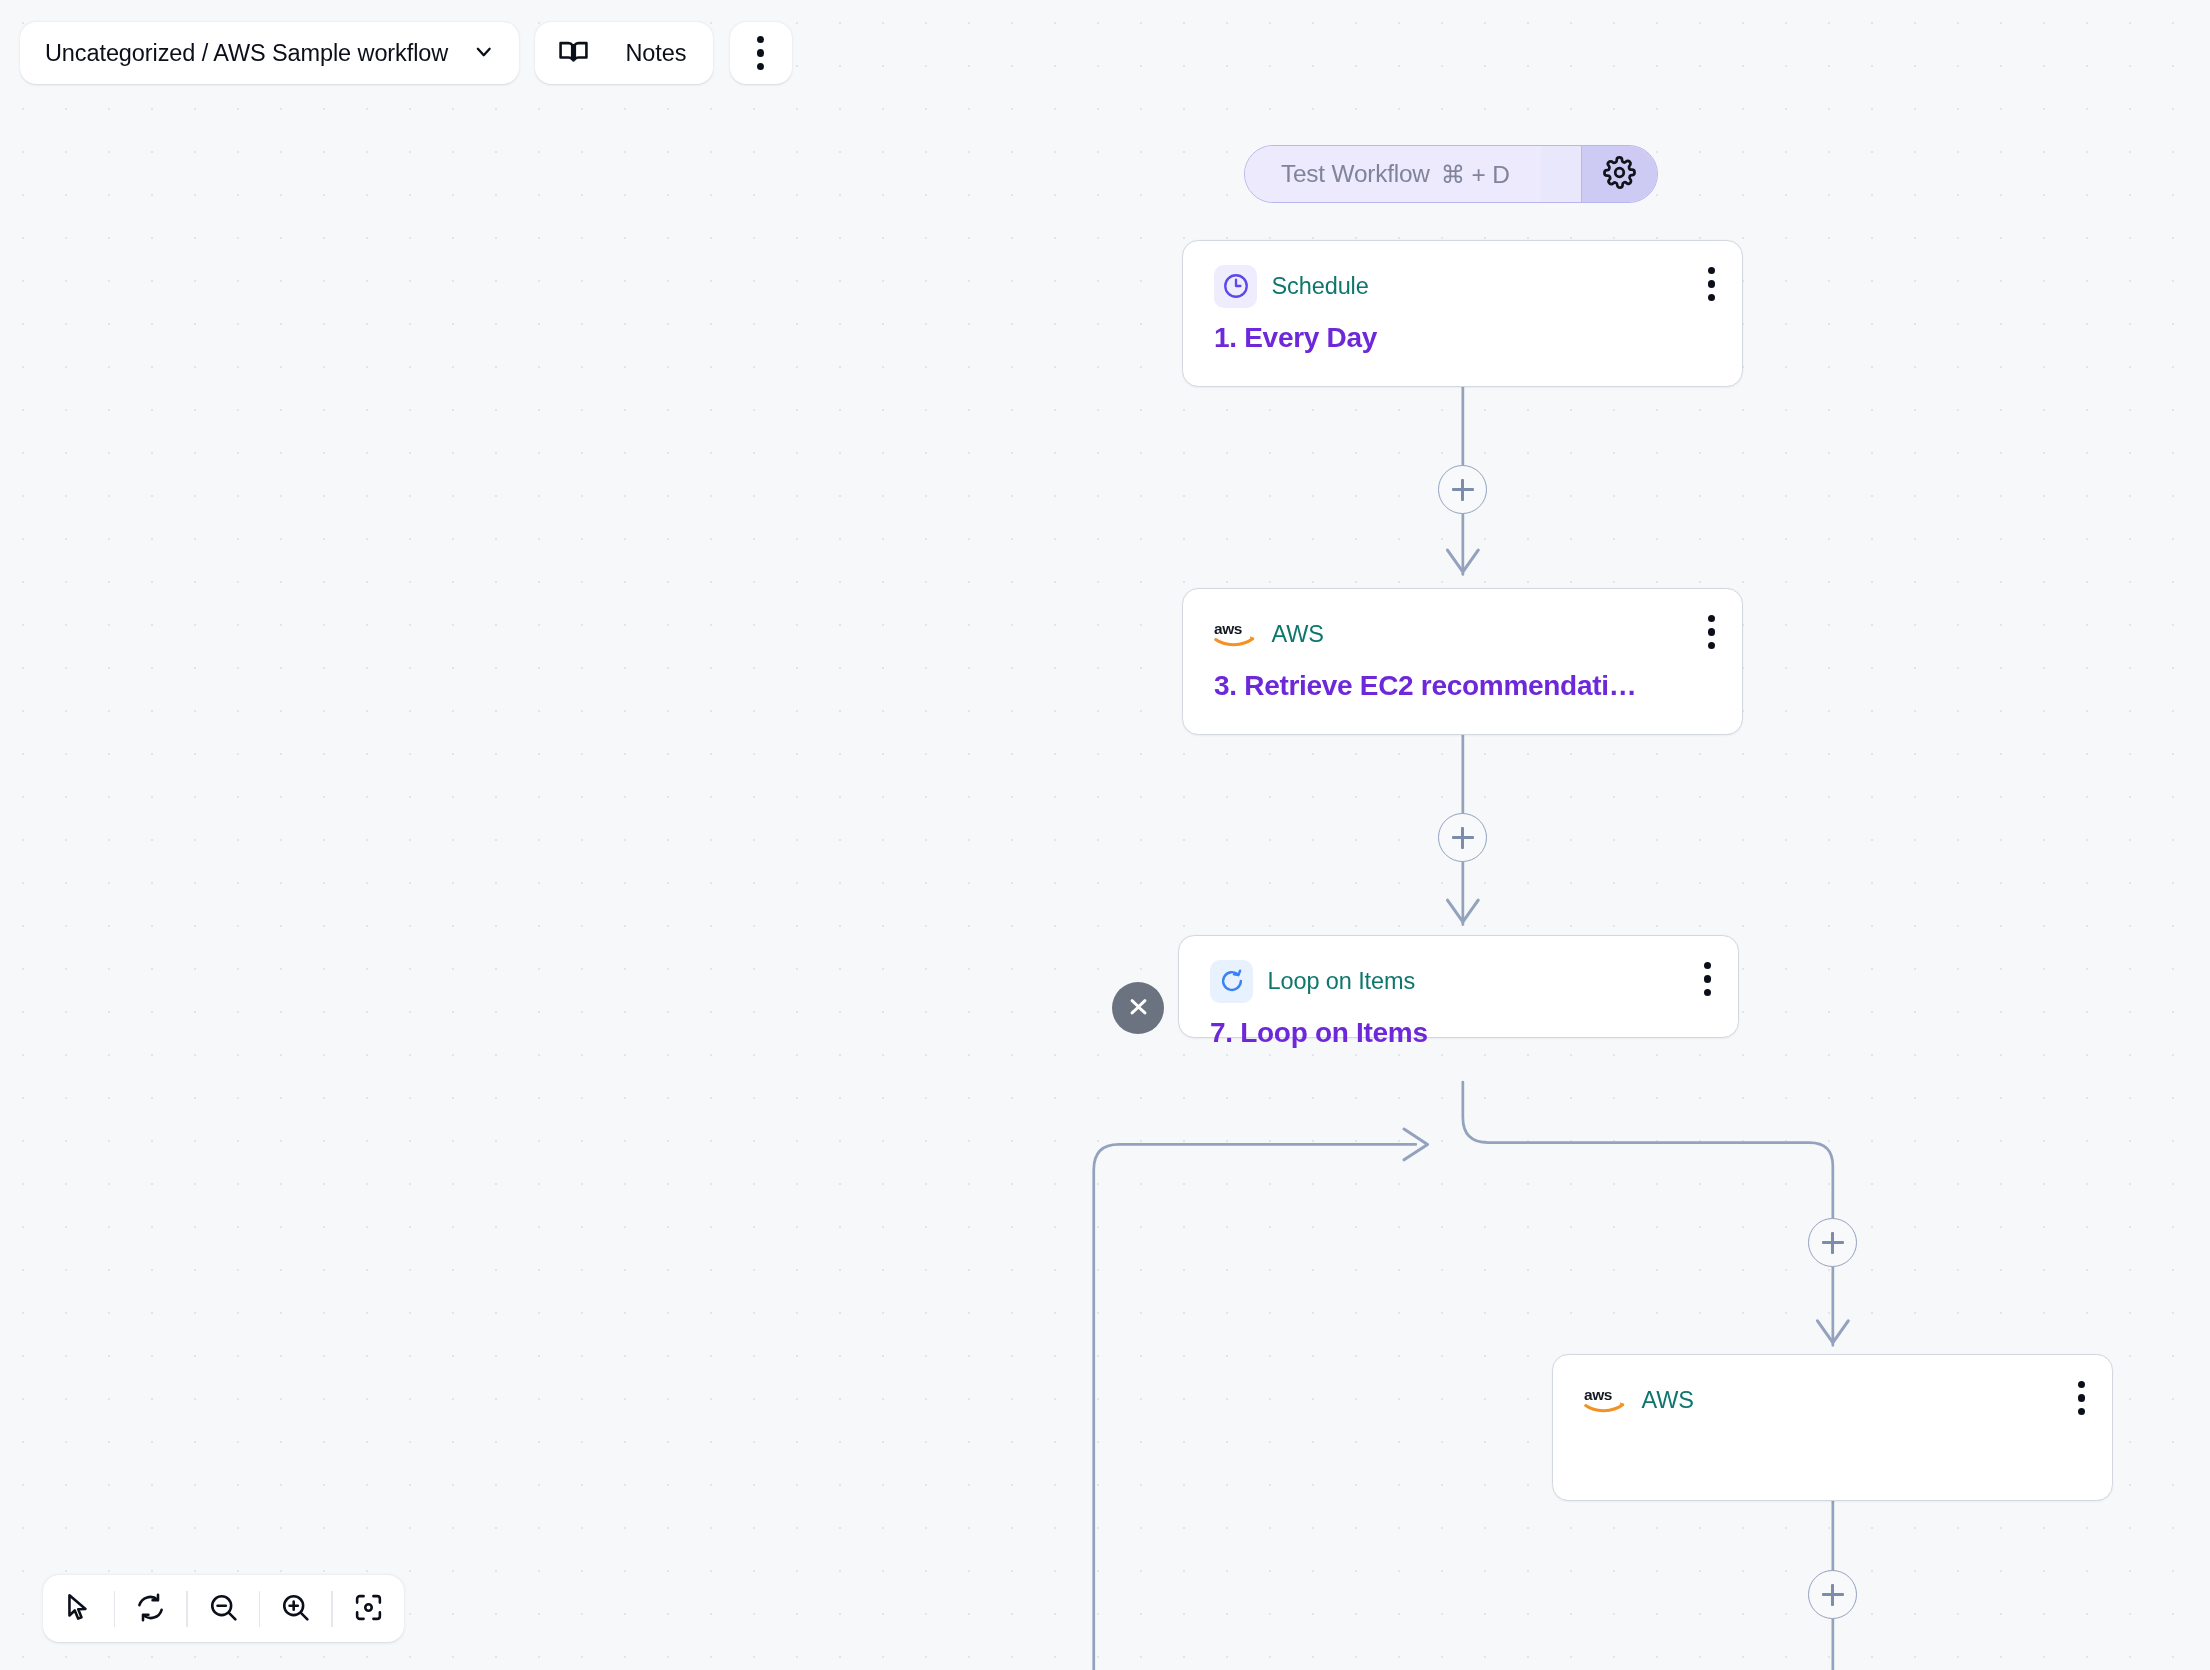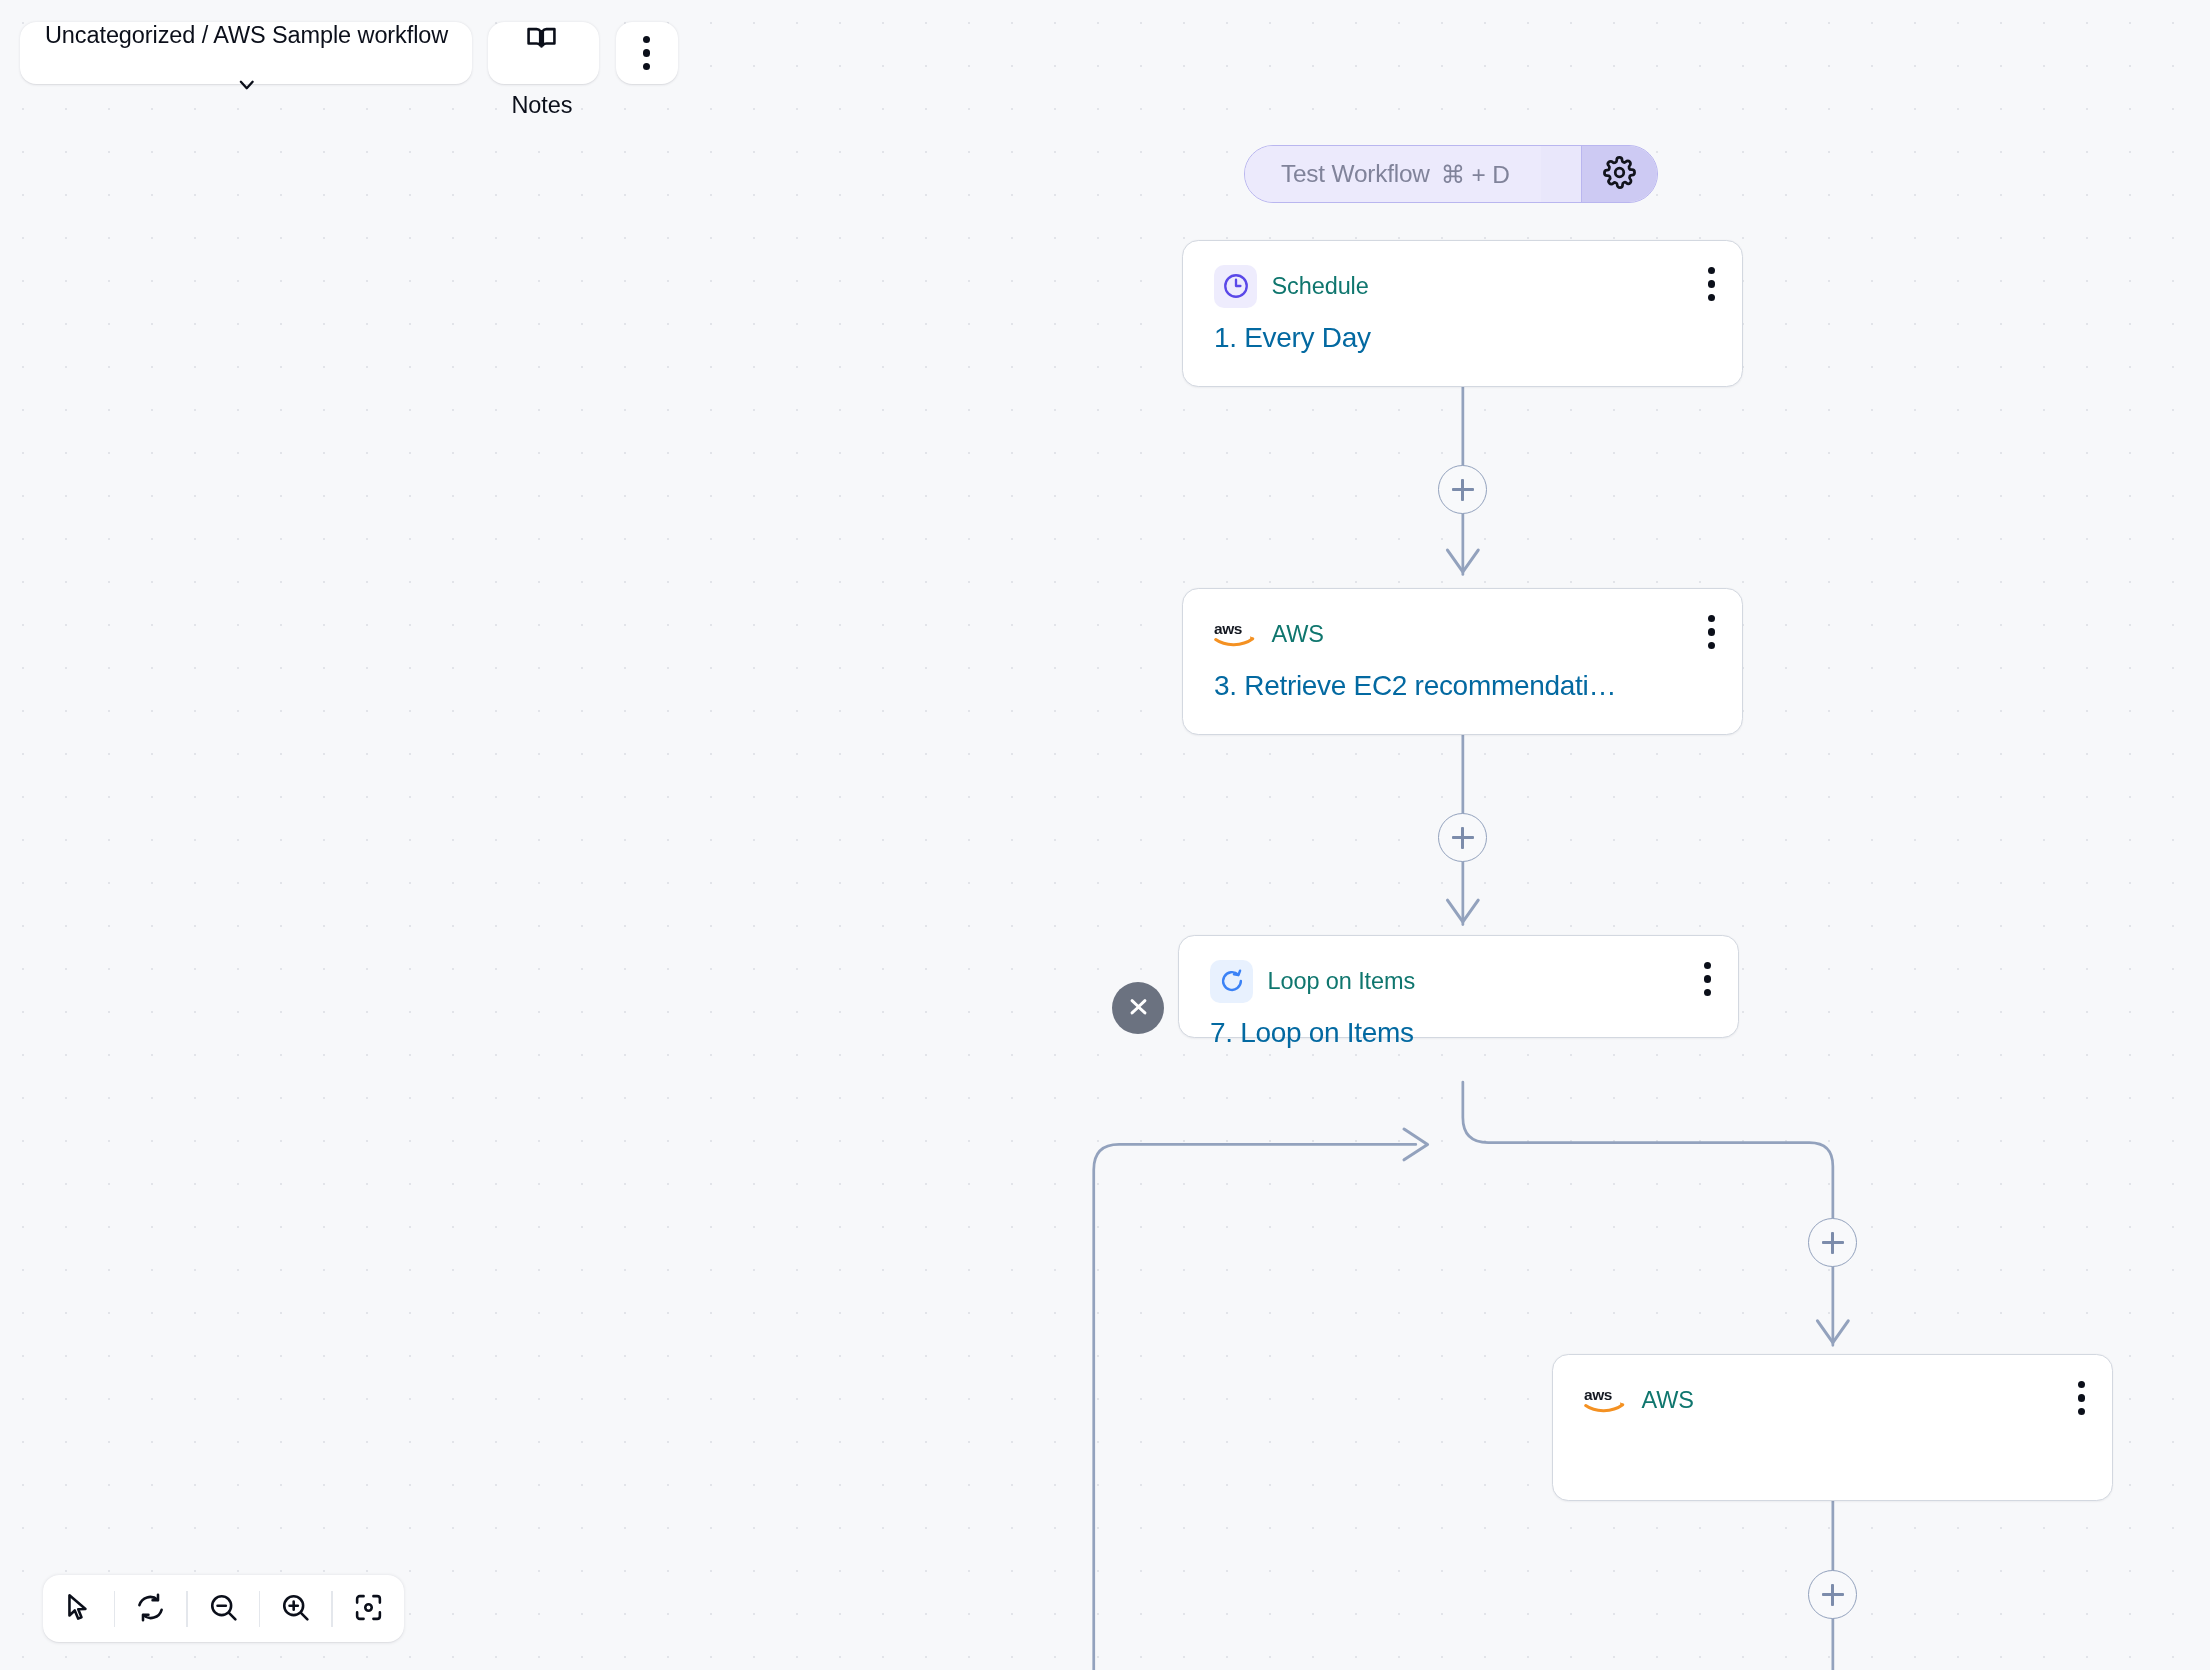--- a/index.html
+++ b/index.html
@@ -21,21 +21,21 @@
   #edges { position:absolute; inset:0; width:2211px; height:1671px; pointer-events:none; }
 
   
   #topbar {
     position:absolute; top:22px; left:20px;
     display:flex; align-items:center; gap:16.3px; z-index:40;
   }
   .chip {
     background:#ffffff; border-radius:16.3px;
     box-shadow:0 0.9px 2.7px rgba(15,23,42,.10), 0 0.9px 0.9px rgba(15,23,42,.04);
-    display:flex; align-items:center; height:62px;flex-direction:column;
+    display:flex; align-items:center; height:62px;
   }
   #breadcrumb { padding:0 23.5px 0 25px; gap:23.5px; cursor:pointer; }
   #breadcrumb .bc-text { font-size:23.5px; color:#0b0f1a; white-space:nowrap; letter-spacing:-0.1px; }
   #notes-btn { padding:0 27px 0 23.5px; gap:36px; cursor:pointer; }
   #notes-btn .notes-label { font-size:23.5px; color:#0b0f1a; letter-spacing:-0.1px; }
   #more-btn { width:62px; justify-content:center; cursor:pointer; }
   .kebab { display:flex; flex-direction:column; gap:6.3px; align-items:center; }
   .kebab i { width:7.2px; height:7.2px; border-radius:50%; background:#0b0f1a; display:block; }
 
   
@@ -70,22 +70,22 @@
   .node-icon.schedule { background:#eeecfd; }
   .node-icon.loop { background:#e8f1fe; }
   .node-icon.aws-plain { background:transparent; }
   .node-type { font-size:23.5px; color:#0f766e; letter-spacing:-0.1px; white-space:nowrap; }
   .node-kebab {
     position:absolute; right:27px; top:26px;
     display:flex; flex-direction:column; gap:6.3px; align-items:center; cursor:pointer;
   }
   .node-kebab i { width:7.2px; height:7.2px; border-radius:50%; background:#0b0f1a; display:block; }
   .node-title {
-    padding:14.5px 31px 0 31px; font-size:28px; color:#0369a1;
-    letter-spacing:-0.3px; white-space:nowrap; overflow:hidden;
+    padding:14.5px 31px 0 31px; font-size:28px; color:#6d28d9;
+    letter-spacing:-0.3px; white-space:nowrap; overflow:hidden;font-weight:bold;
   }
 
   
   .aws-mark { width:45px; height:34px; display:block; }
 
   
   #loop-collapse {
     position:absolute; left:1112px; top:982px;
     width:52px; height:52px; border-radius:50%;
     background:#6b7280; display:flex; align-items:center; justify-content:center;

